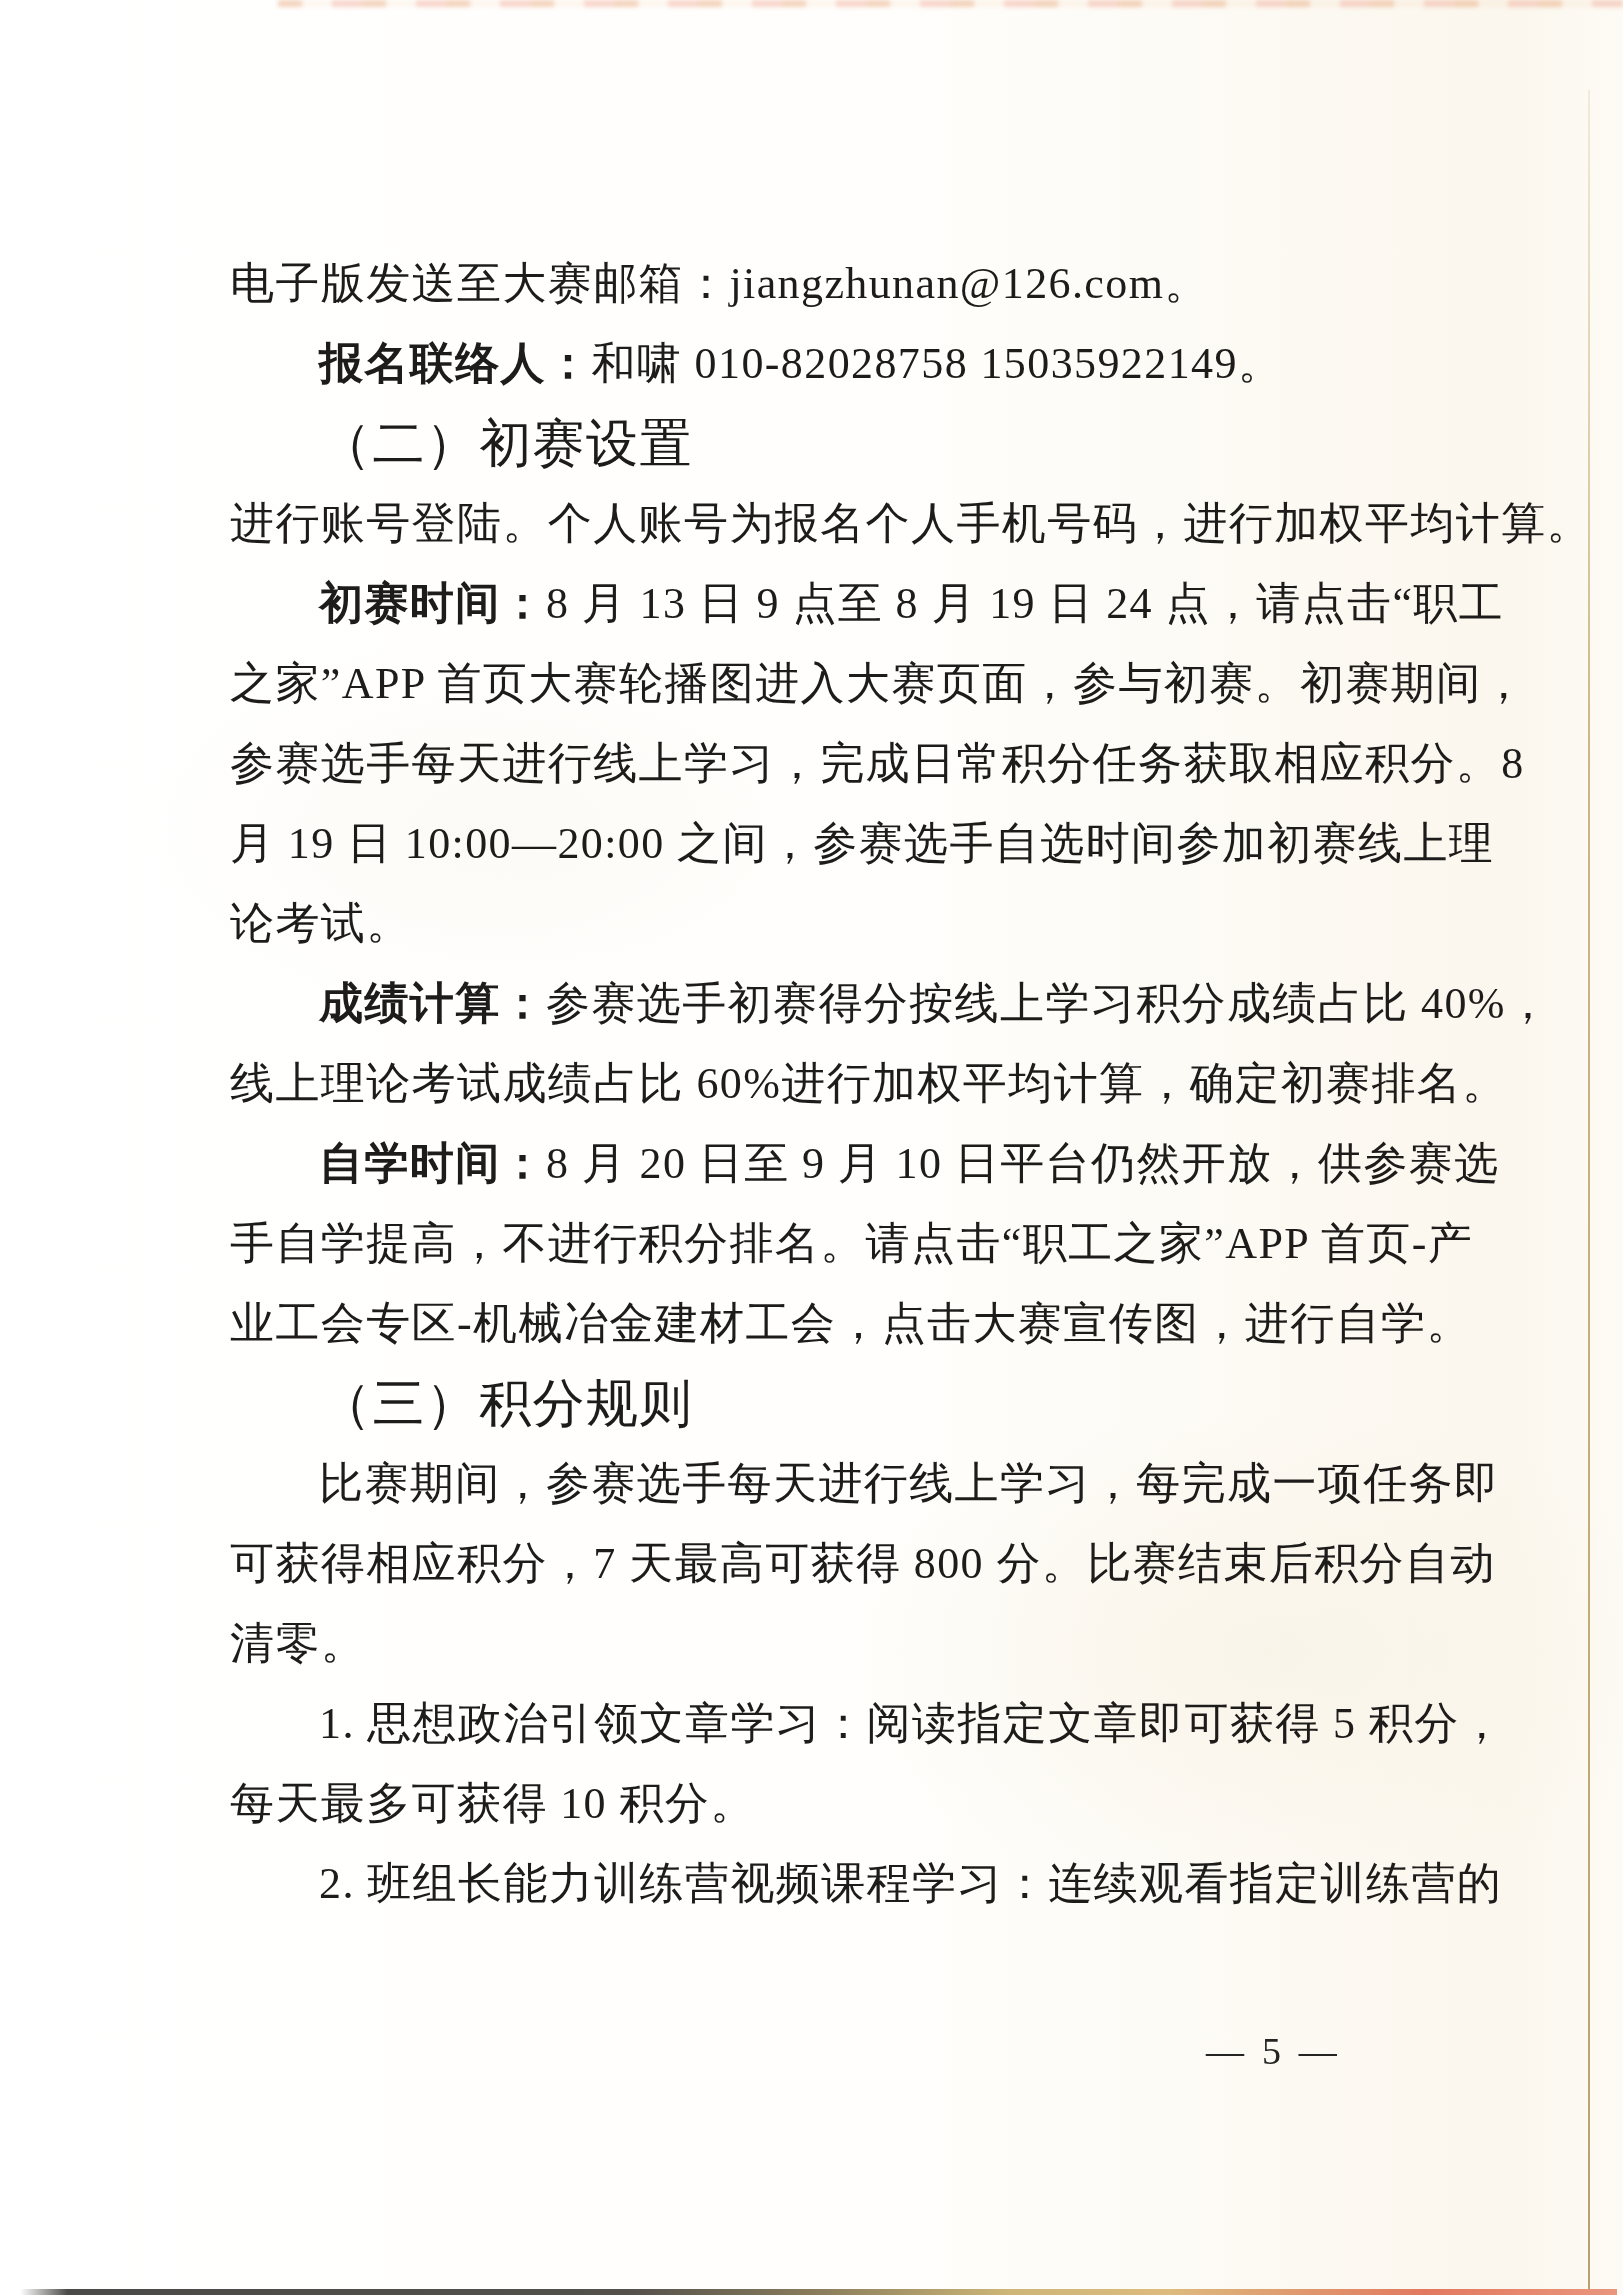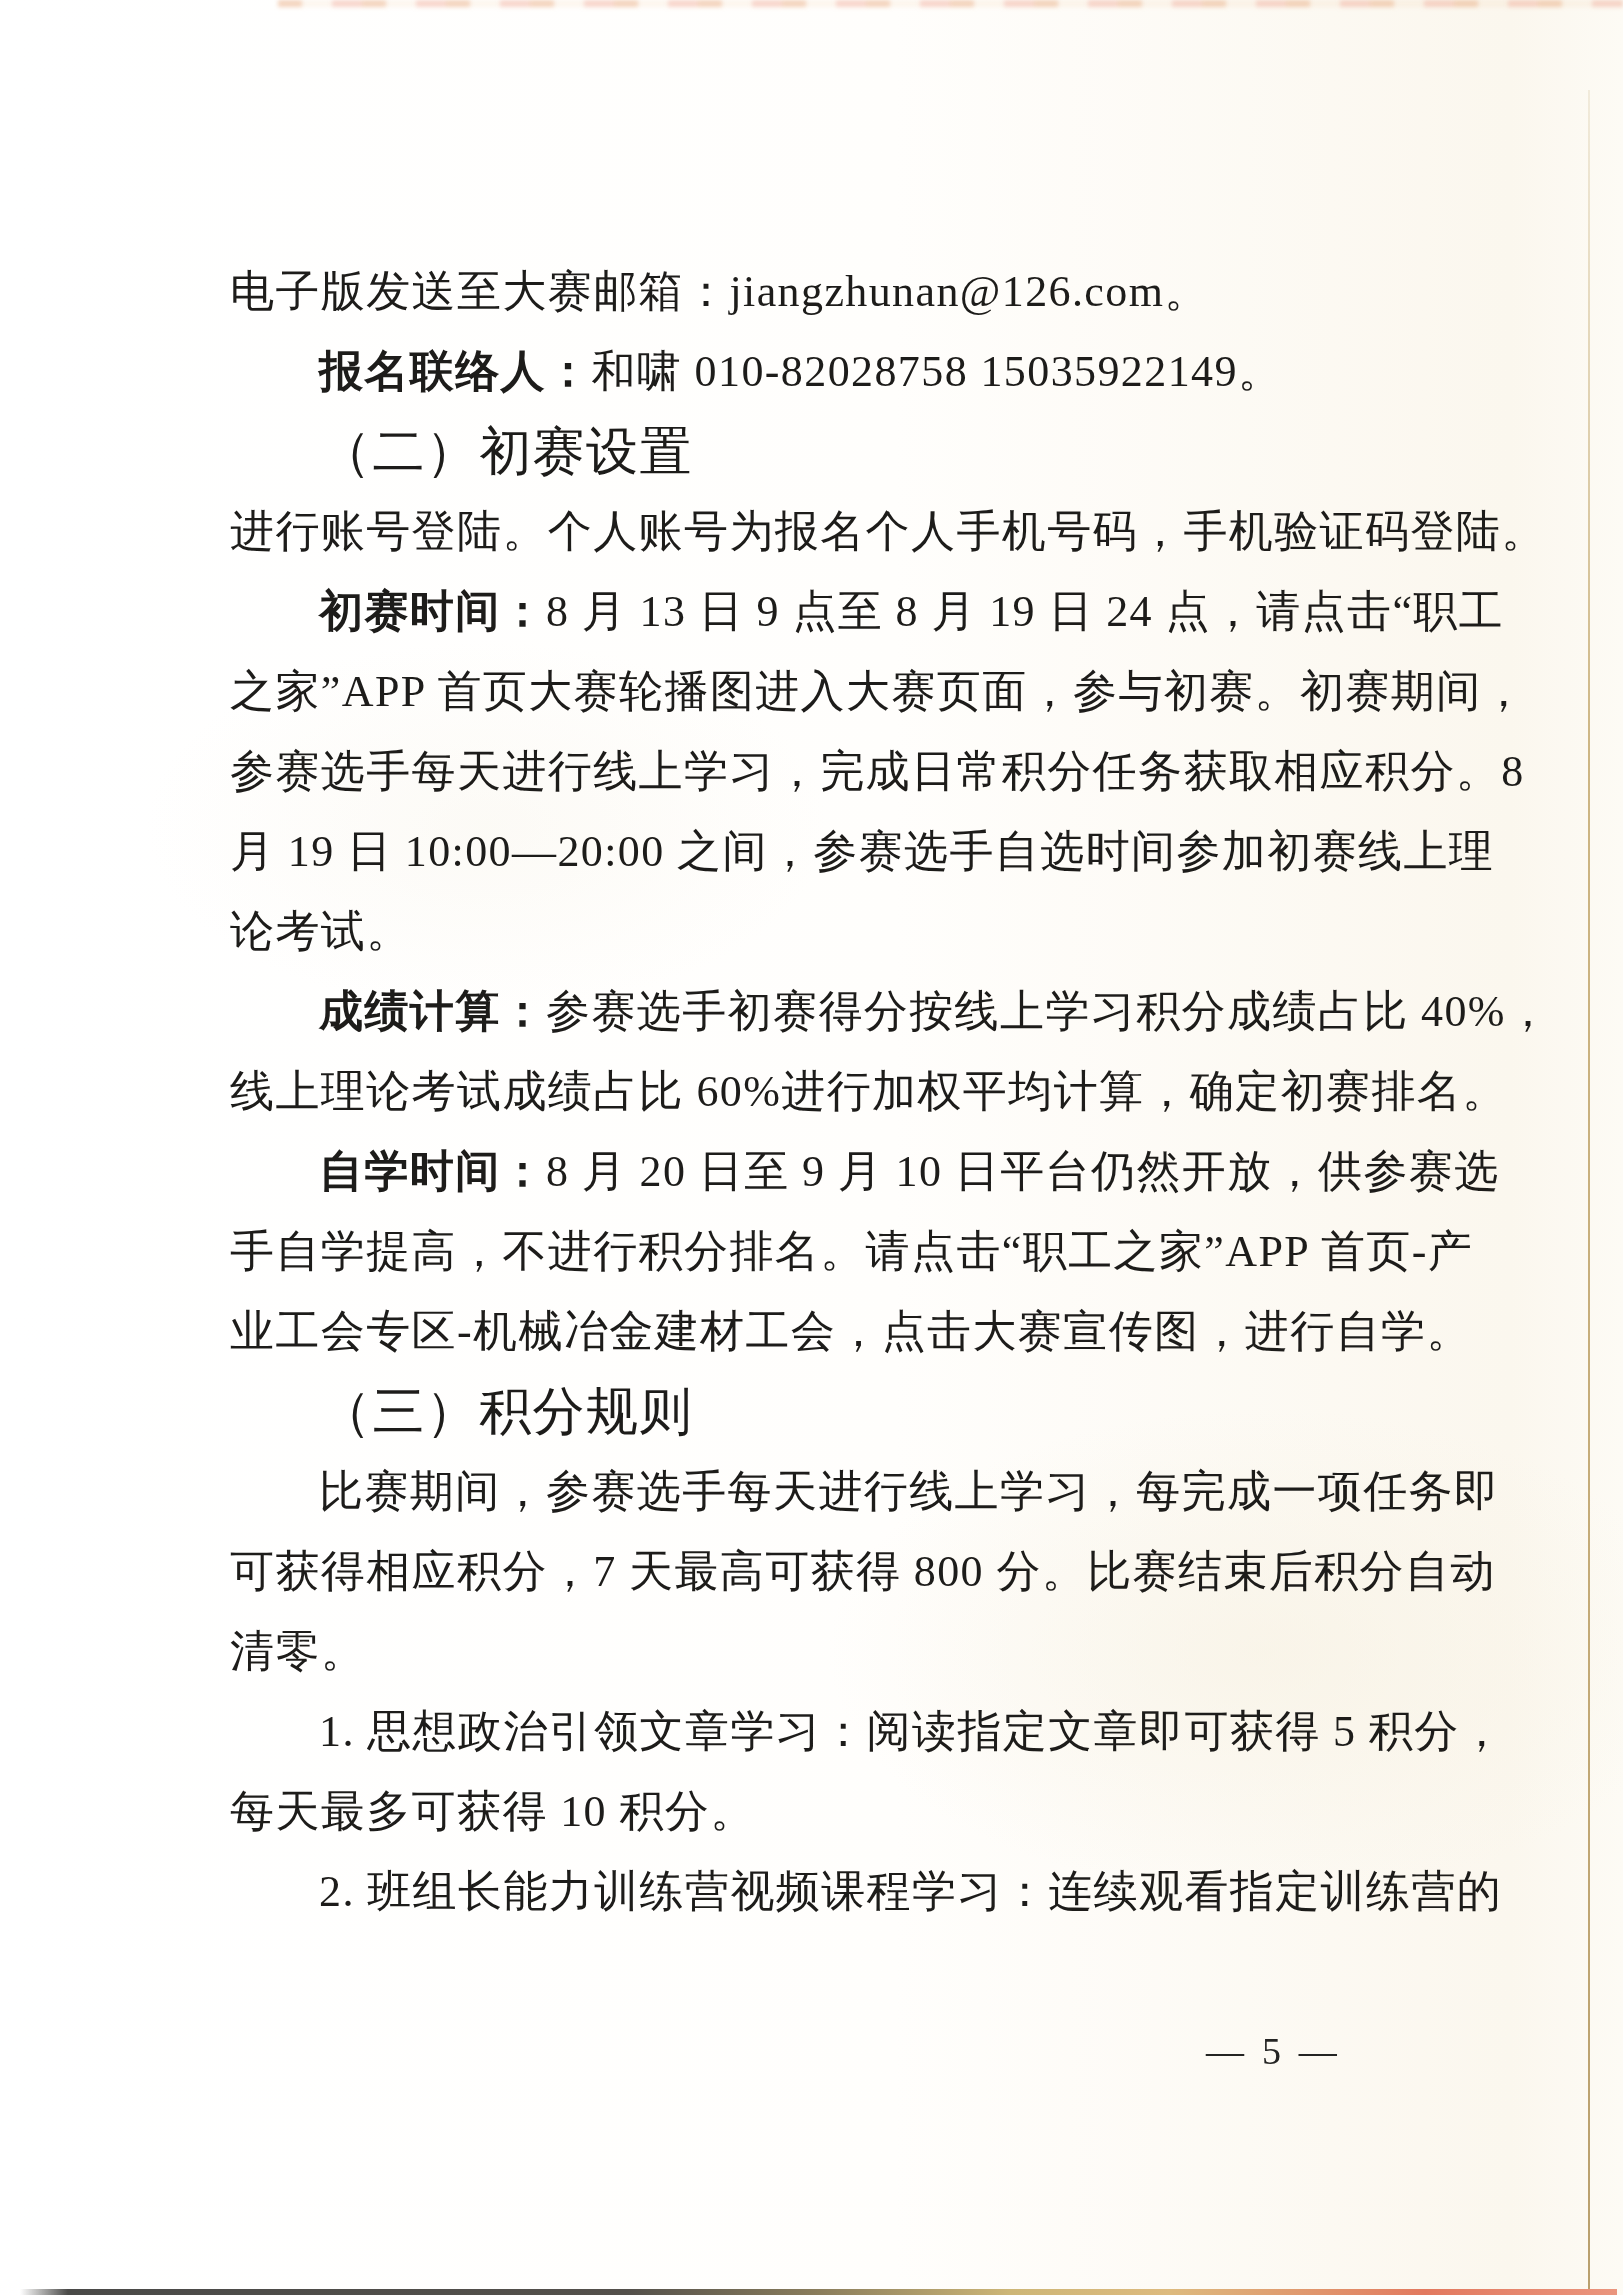--- a/index.html
+++ b/index.html
@@ -30,21 +30,21 @@
   }
   .edge-bottom{
     position:absolute;left:19.5px;right:5.6px;bottom:0;height:5.6px;
     background:linear-gradient(90deg,
       rgba(74,74,72,0) 0%, #4a4a48 3%, #53504b 38%, #8a7d5c 50%,
       #cdb677 62%, #ddba7e 72%, #e2795f 88%, #ea957e 100%);
     filter:blur(0.7px);
   }
   
   .doc-body{
-    position:absolute;left:230px;top:252px;width:1176px;
+    position:absolute;left:230px;top:244px;width:1176px;
   }
   .line{
     height:80px;line-height:80px;
     font-size:44px;letter-spacing:1.4px;
     white-space:nowrap;
   }
   .line.indent{padding-left:89px;}
   .line .b{font-weight:700;}
   .line.kai{font-size:52px;}
   .pagenum{
@@ -58,21 +58,21 @@
 
 <div class="page">
   <div class="edge-top"></div>
   <div class="edge-right"></div>
   <div class="edge-bottom"></div>
 
   <div class="doc-body" id="doc-body">
       <div class="line"><span>电子版发送至大赛邮箱：jiangzhunan@126.com。</span></div>
       <div class="line indent"><span class="b">报名联络人：</span><span>和啸  010-82028758  15035922149。</span></div>
       <div class="line indent kai"><span>（二）初赛设置</span></div>
-      <div class="line"><span>进行账号登陆。个人账号为报名个人手机号码，手机验证码登陆。</span></div>
+      <div class="line"><span>进行账号登陆。个人账号为报名个人手机号码，进行加权平均计算。</span></div>
       <div class="line indent"><span class="b">初赛时间：</span><span>8 月 13 日 9 点至 8 月 19 日 24 点，请点击“职工</span></div>
       <div class="line"><span>之家”APP 首页大赛轮播图进入大赛页面，参与初赛。初赛期间，</span></div>
       <div class="line"><span>参赛选手每天进行线上学习，完成日常积分任务获取相应积分。8</span></div>
       <div class="line"><span>月 19 日 10:00—20:00 之间，参赛选手自选时间参加初赛线上理</span></div>
       <div class="line"><span>论考试。</span></div>
       <div class="line indent"><span class="b">成绩计算：</span><span>参赛选手初赛得分按线上学习积分成绩占比 40%，</span></div>
       <div class="line"><span>线上理论考试成绩占比 60%进行加权平均计算，确定初赛排名。</span></div>
       <div class="line indent"><span class="b">自学时间：</span><span>8 月 20 日至 9 月 10 日平台仍然开放，供参赛选</span></div>
       <div class="line"><span>手自学提高，不进行积分排名。请点击“职工之家”APP 首页-产</span></div>
       <div class="line"><span>业工会专区-机械冶金建材工会，点击大赛宣传图，进行自学。</span></div>

